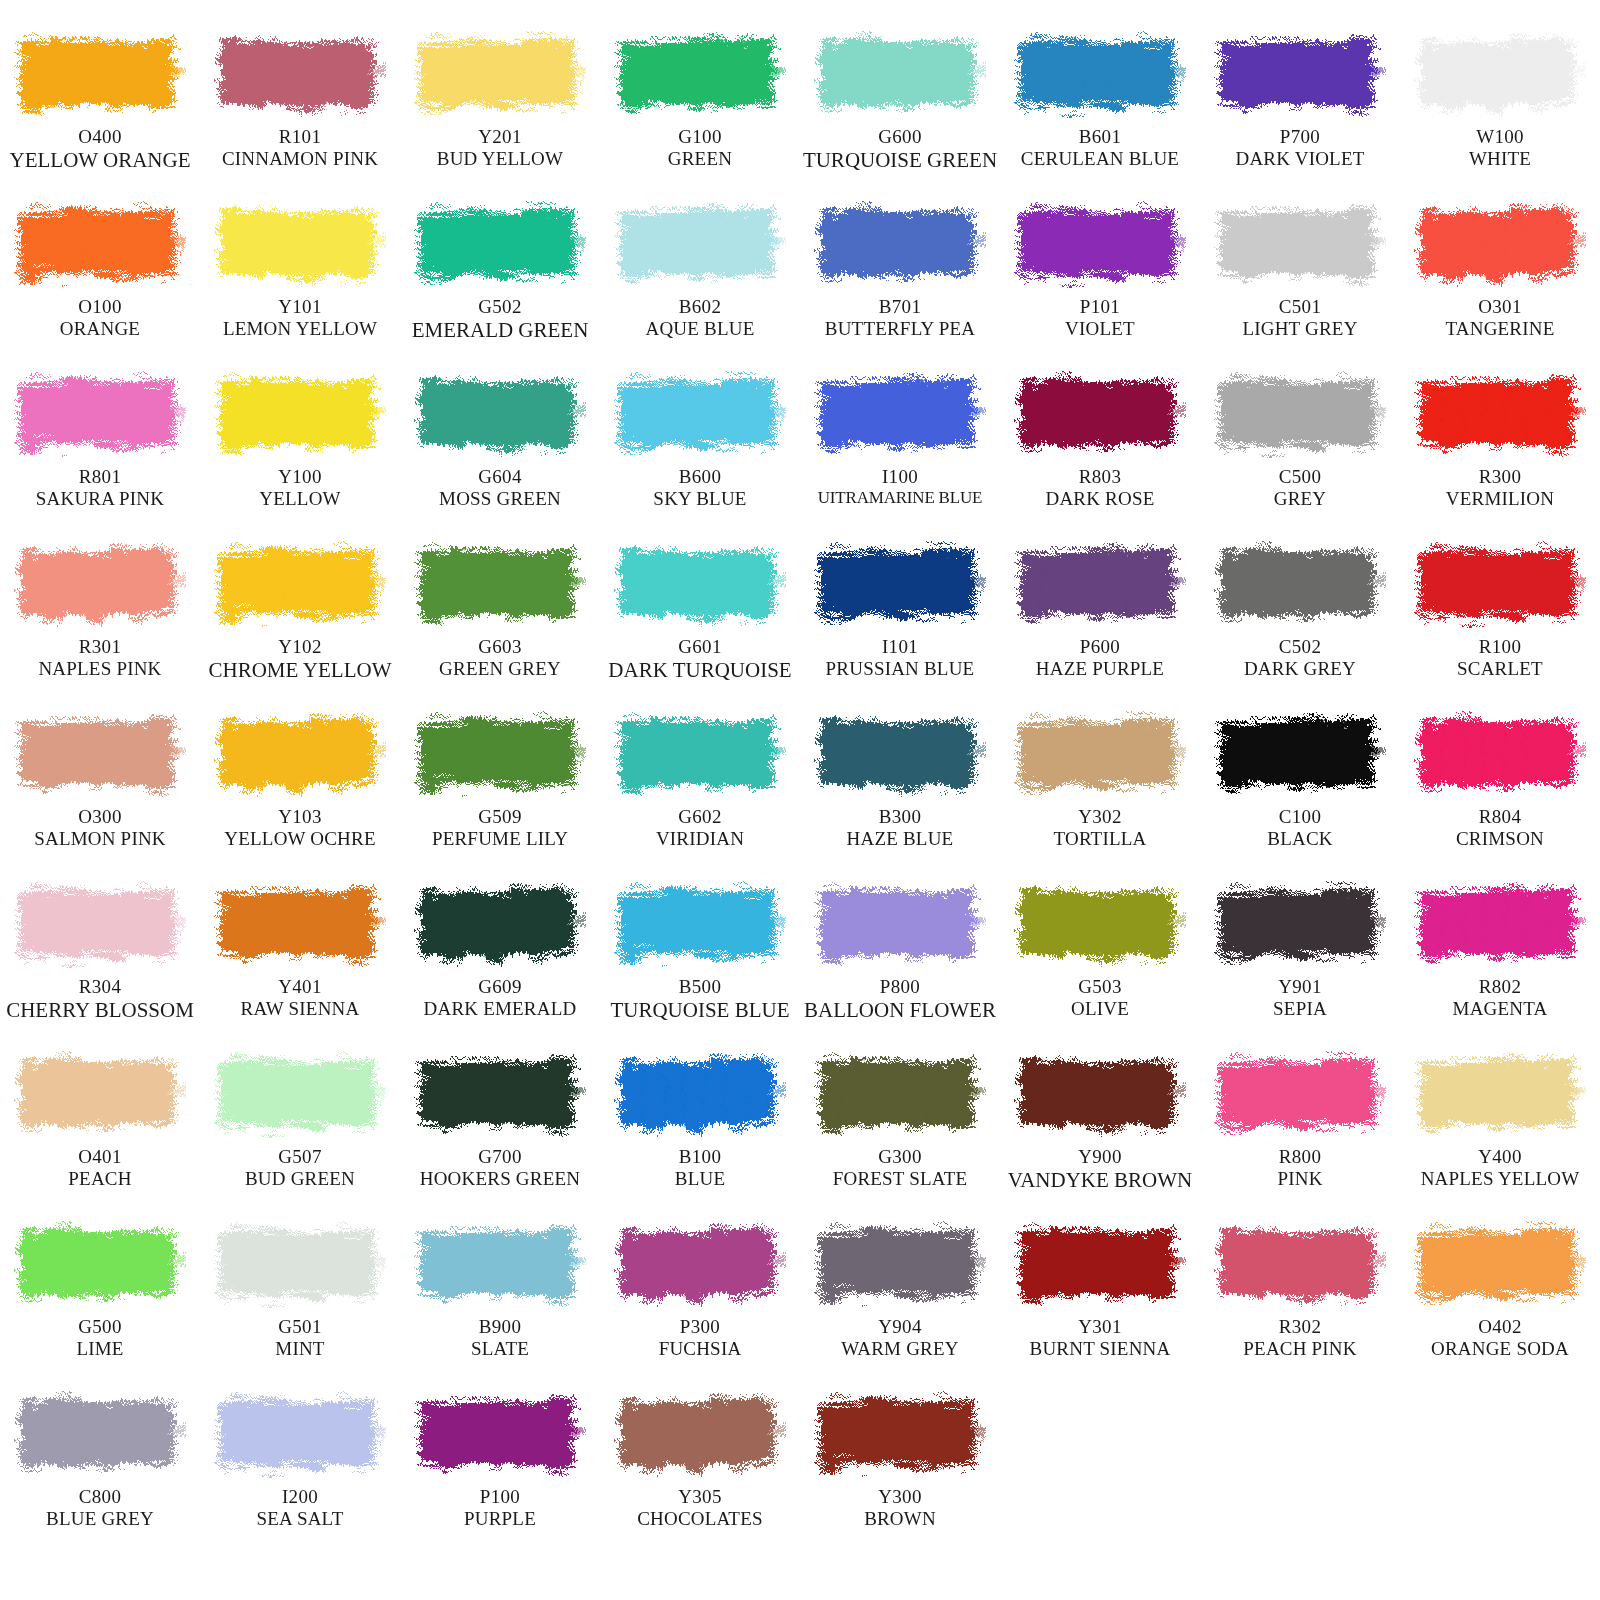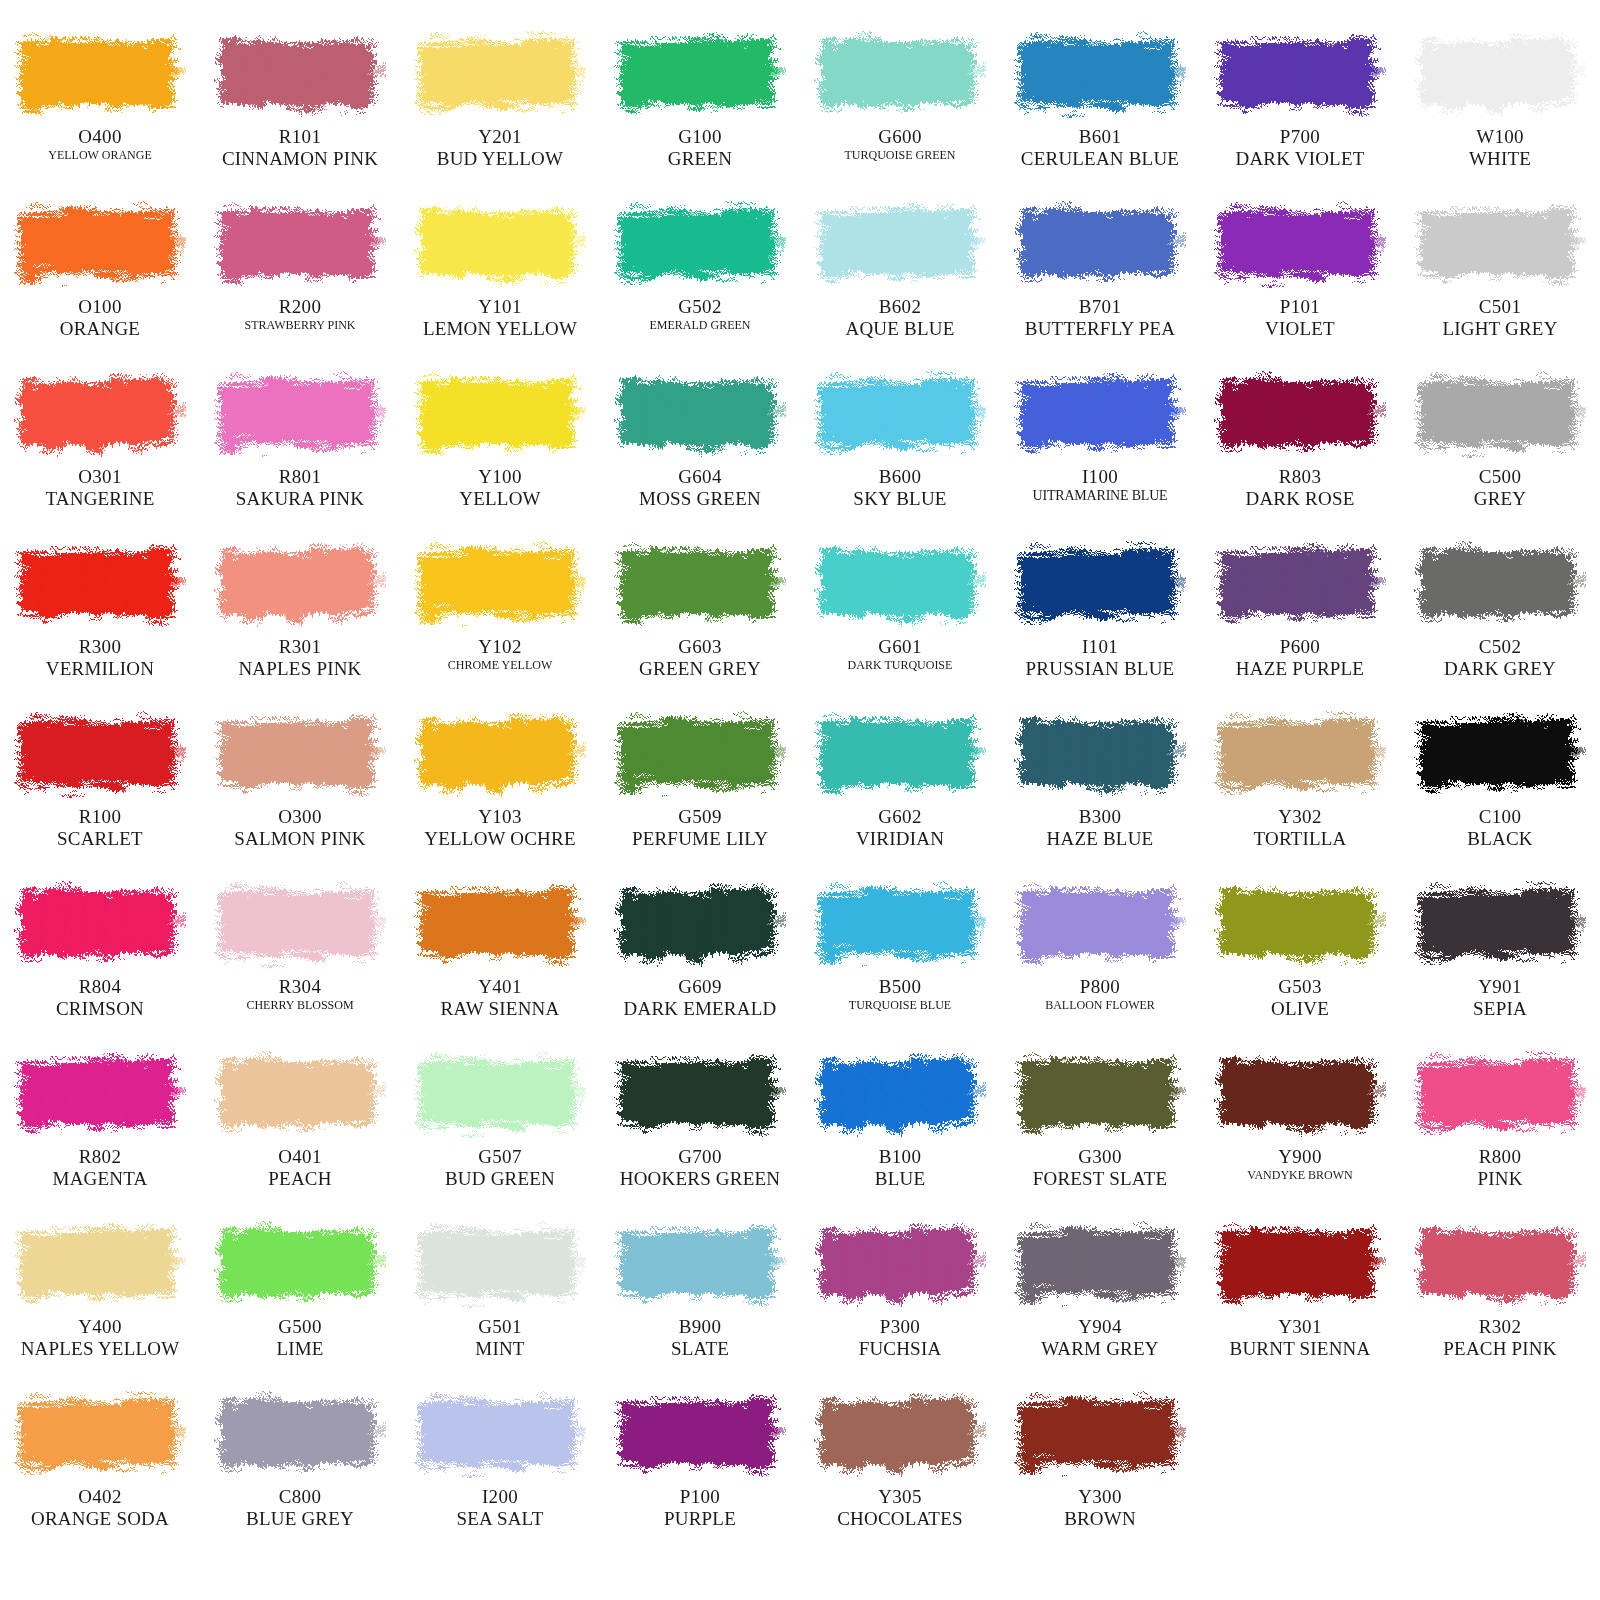--- a/index.html
+++ b/index.html
@@ -45,22 +45,22 @@
     letter-spacing:0.3px;
     display:block;
     white-space:nowrap;
   }
   .name{
     font-size:19px;
     letter-spacing:0.2px;
     display:block;
     white-space:nowrap;
   }
-  .name.long{font-size:12px;letter-spacing:0px;}
-  .name.xlong{font-size:14px;letter-spacing:-0.2px;}
+  .name.long{font-size:21px;letter-spacing:0px;}
+  .name.xlong{font-size:17px;letter-spacing:-0.2px;}
 </style>
 </head>
 <body>
 
 <div id="chart">
     <div class="cell">
       <div class="swatch">
         <svg viewBox="0 0 172 92" width="172" height="92">
           <g filter="url(#bristle)">
             <rect x="6" y="14" width="154" height="62" fill="#F5A818"></rect>
@@ -239,41 +239,20 @@
             <rect x="91.4" y="12.0" width="19.2" height="66.0" fill="#F96A20"></rect>
             <rect x="112.3" y="13.0" width="19.2" height="69.0" fill="#F96A20"></rect>
             <rect x="133.1" y="14.0" width="19.2" height="63.0" fill="#F96A20"></rect>
             <rect x="156" y="39" width="16" height="10" fill="#F96A20" opacity="0.55"></rect>
           </g>
         </svg>
       </div>
       <div class="labels">
         <span class="code">O100</span>
         <span class="name">ORANGE</span>
-      </div>
-    </div>
-    <div class="cell">
-      <div class="swatch">
-        <svg viewBox="0 0 172 92" width="172" height="92">
-          <g filter="url(#bristle)">
-            <rect x="6" y="14" width="154" height="62" fill="#CE5B85"></rect>
-            <rect x="8.0" y="10.0" width="19.2" height="72.0" fill="#CE5B85"></rect>
-            <rect x="28.9" y="11.0" width="19.2" height="66.0" fill="#CE5B85"></rect>
-            <rect x="49.7" y="12.0" width="19.2" height="69.0" fill="#CE5B85"></rect>
-            <rect x="70.6" y="13.0" width="19.2" height="63.0" fill="#CE5B85"></rect>
-            <rect x="91.4" y="14.0" width="19.2" height="66.0" fill="#CE5B85"></rect>
-            <rect x="112.3" y="15.0" width="19.2" height="60.0" fill="#CE5B85"></rect>
-            <rect x="133.1" y="16.0" width="19.2" height="63.0" fill="#CE5B85"></rect>
-            <rect x="156" y="39" width="16" height="10" fill="#CE5B85" opacity="0.55"></rect>
-          </g>
-        </svg>
-      </div>
-      <div class="labels">
-        <span class="code">R200</span>
-        <span class="name long">STRAWBERRY PINK</span>
       </div>
     </div>
     <div class="cell">
       <div class="swatch">
         <svg viewBox="0 0 172 92" width="172" height="92">
           <g filter="url(#bristle2)">
             <rect x="6" y="14" width="154" height="62" fill="#F7E748"></rect>
             <rect x="8.0" y="12.0" width="19.2" height="63.0" fill="#F7E748"></rect>
             <rect x="28.9" y="13.0" width="19.2" height="66.0" fill="#F7E748"></rect>
             <rect x="49.7" y="14.0" width="19.2" height="60.0" fill="#F7E748"></rect>

